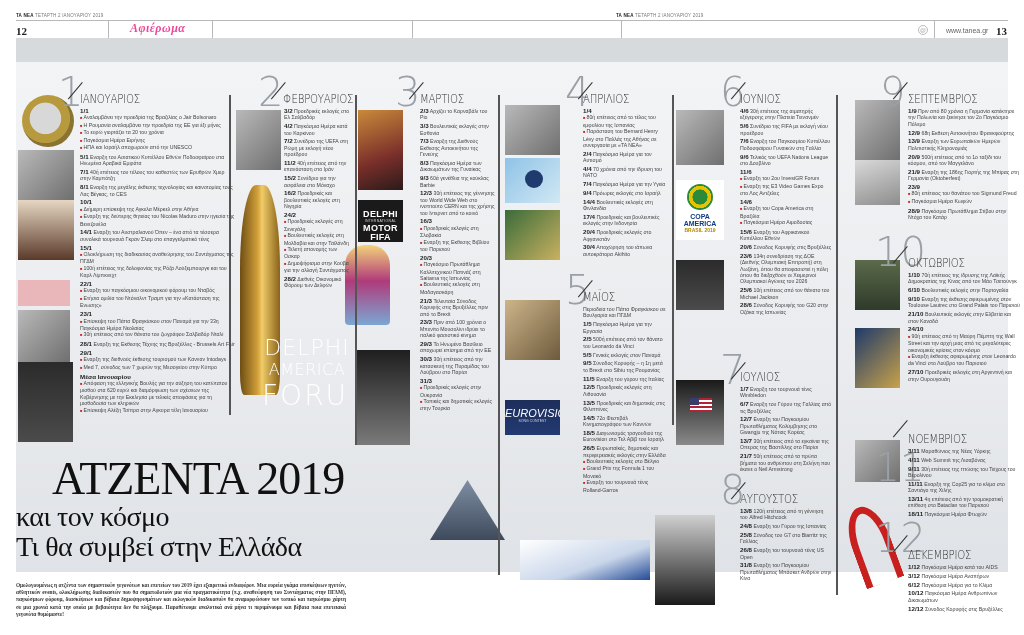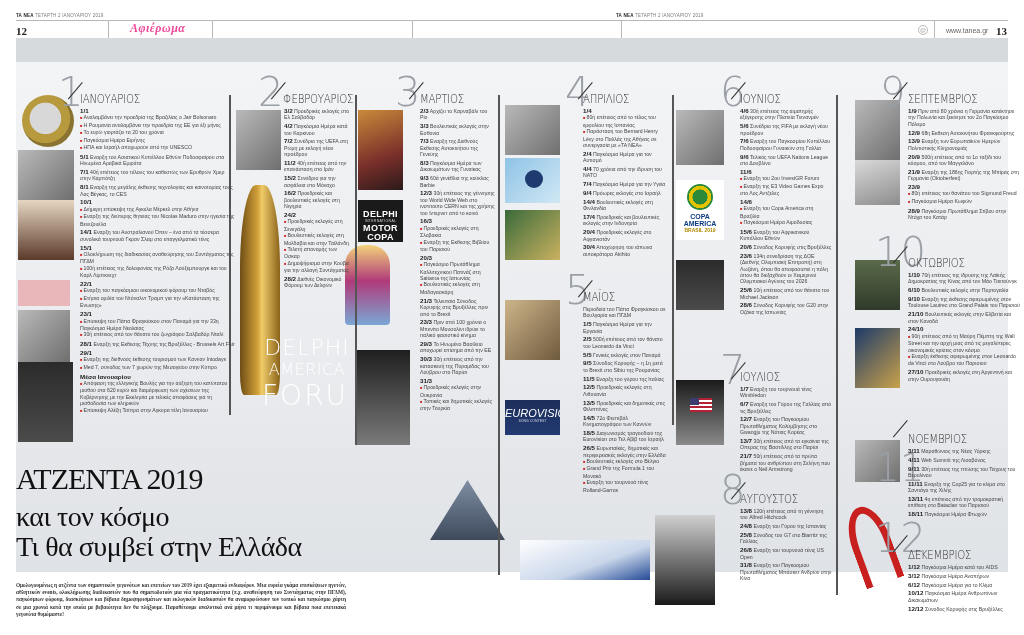--- a/index.html
+++ b/index.html
@@ -51,21 +51,21 @@
   .eurov small { display: block; font-style: normal; font-size: 3.5px; color: #cfd6e6; }
   .copa { background: #fff; color: #0d3b82; font-weight: bold; font-size: 7px; text-align: center; }
   .copa .cup { width: 26px; height: 26px; margin: 4px auto 3px; border-radius: 50%; background: radial-gradient(circle,#2a8a3a 0 40%,#e5c300 42% 60%,#2a8a3a 62%); }
   .copa small { display: block; color: #b08a00; font-size: 5px; }
   .ribbon { border: 7px solid #c8201e; border-radius: 50% 50% 0 0; border-bottom: none; transform: rotate(-20deg); }
   .flag { background: repeating-linear-gradient(180deg,#b22234 0 2px,#fff 2px 4px); }
   .flag::before { content: ""; position: absolute; left: 0; top: 0; width: 40%; height: 50%; background: #3c3b6e; }
 
   
   .title { position: absolute; left: 16px; top: 456px; font-family: "Liberation Serif", serif; color: #111; }
-  .title .t1 { font-size: 30px; line-height: 46px; letter-spacing: -1px; }
+  .title .t1 { font-size: 46px; line-height: 46px; letter-spacing: -1px; padding-left: 36px; }
   .title .t2 { font-size: 28px; line-height: 30px; letter-spacing: -0.5px; }
   .intro { position: absolute; left: 16px; top: 582px; width: 330px; font-family: "Liberation Serif", serif; font-weight: bold; font-size: 5.3px; line-height: 7.2px; color: #333; text-align: justify; }
 </style>
 </head>
 <body>
 
 <div class="hdr">
   <div class="dateline" style="left:16px;"><b>ΤΑ ΝΕΑ</b> <span>ΤΕΤΑΡΤΗ 2 ΙΑΝΟΥΑΡΙΟΥ 2019</span></div>
   <div class="dateline" style="left:616px;"><b>ΤΑ ΝΕΑ</b> <span>ΤΕΤΑΡΤΗ 2 ΙΑΝΟΥΑΡΙΟΥ 2019</span></div>
   <div class="topline"></div>
@@ -96,21 +96,21 @@
 <div class="ph delphi" style="left:262px;top:335px;width:90px;height:90px;">
   <div class="l1">DELPHI</div>
   <div class="l2">AMERICA</div>
   <div class="l3">FORUM</div>
 </div>
 <div class="ph" style="left:358px;top:110px;width:45px;height:80px;background:linear-gradient(160deg,#c98a3a,#7a2f2a 60%,#2b1a1a);"></div>
 <div class="ph geneva" style="left:358px;top:200px;width:45px;height:42px;">
   <span>DELPHI</span>
   <small>INTERNATIONAL</small>
   <span>MOTOR</span><br>
-  <span>COPA</span>
+  <span>FIFA</span>
 </div>
 <div class="ph" style="left:345px;top:245px;width:45px;height:80px;background:linear-gradient(180deg,#f3d27a,#b03a7a 45%,#7aa7d4);border-radius:20px 20px 4px 4px;"></div>
 <div class="ph g1" style="left:355px;top:350px;width:55px;height:95px;background:linear-gradient(180deg,#1f1f1f,#7a7a7a);"></div>
 
 <div class="ph g1" style="left:505px;top:105px;width:55px;height:50px;"></div>
 <div class="ph" style="left:505px;top:158px;width:55px;height:45px;background:linear-gradient(135deg,#8fc3e6,#d1e8f4);">
   <div style="position:absolute;left:20px;top:12px;width:18px;height:18px;border-radius:50%;background:#1e3a6e;"></div>
 </div>
 <div class="ph" style="left:505px;top:210px;width:55px;height:50px;background:linear-gradient(135deg,#3a6b3a,#c9b160);"></div>
 <div class="ph" style="left:505px;top:300px;width:55px;height:60px;background:linear-gradient(135deg,#cdb58a,#6e5a3d);"></div>

